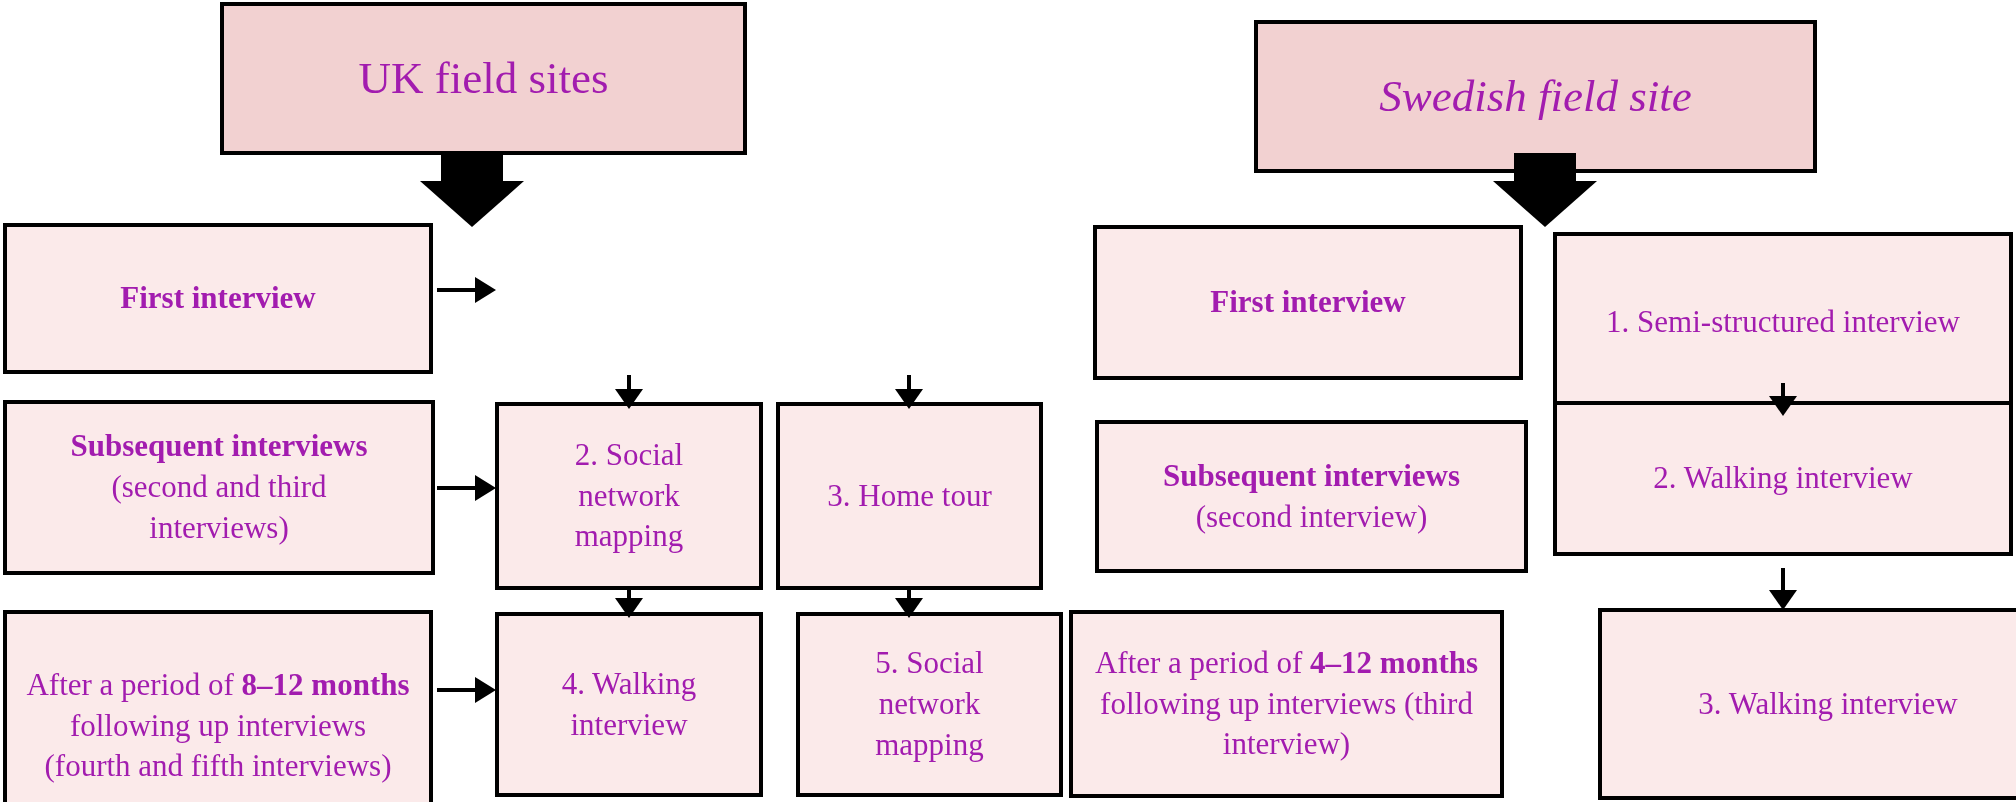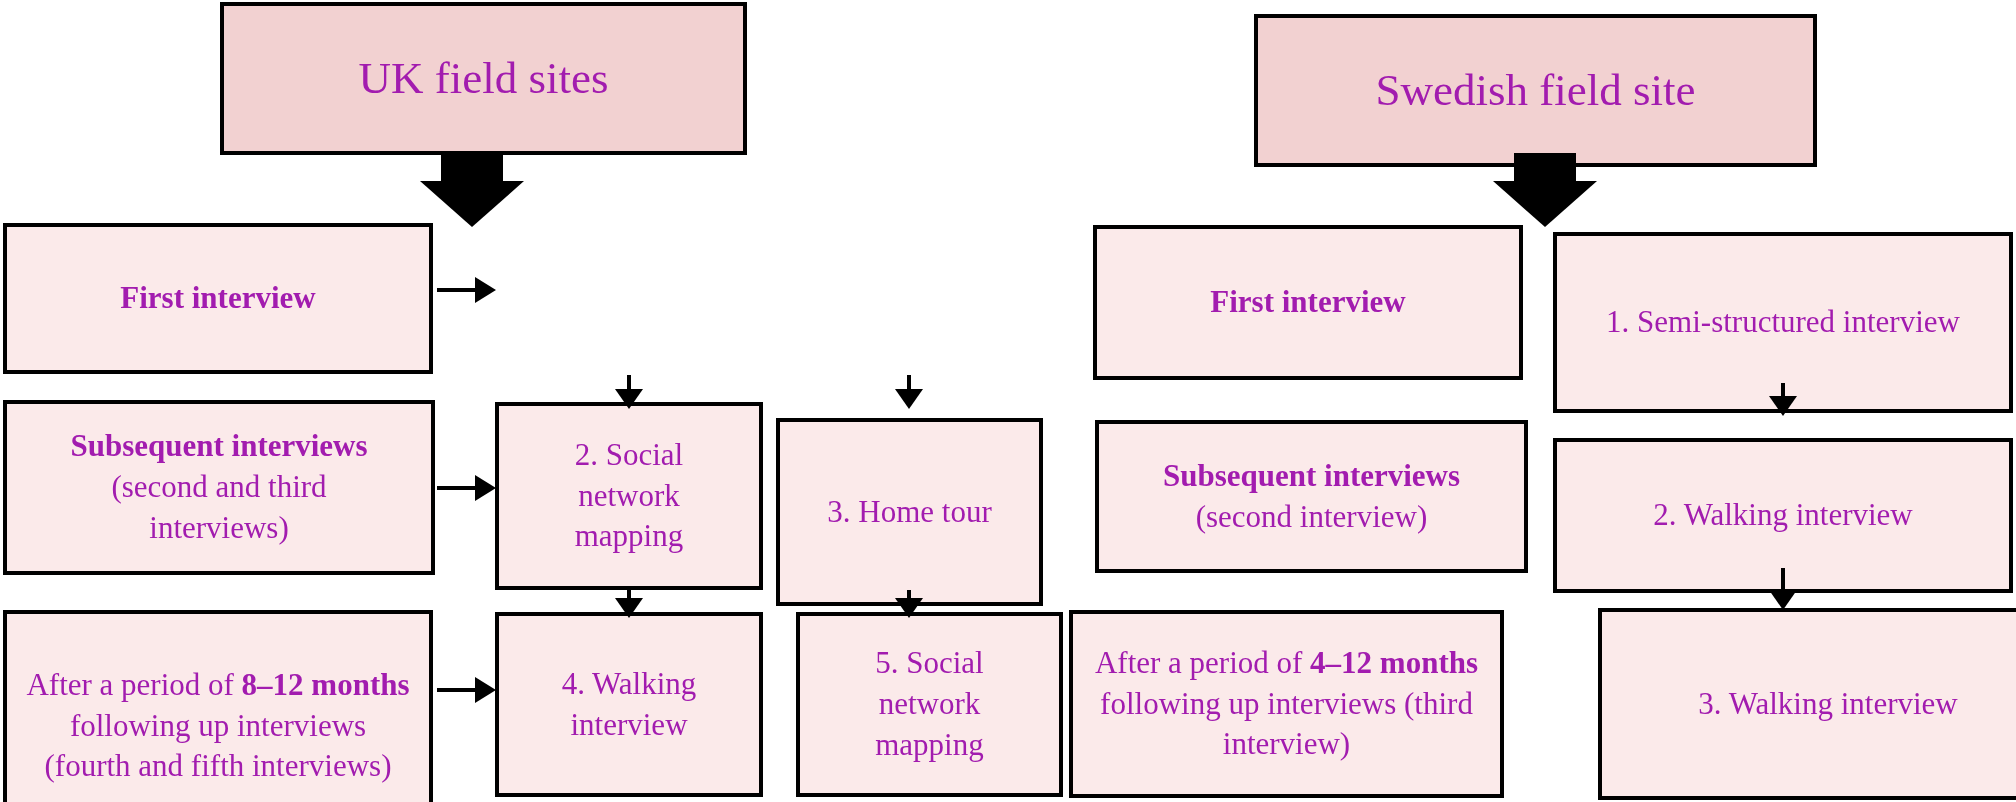--- a/index.html
+++ b/index.html
@@ -109,21 +109,21 @@
   <div class="h-arrow" style="left:437px;top:676px;width:59px;">
     <div class="ha-stem" style="width:40px;"></div>
     <div class="ha-head" style="left:38px;"></div>
   </div>
 
 
   <div class="box pad-step-narrow" style="left:495px;top:402px;width:268px;height:188px;">
     <div class="inner">2. Social network mapping</div>
   </div>
 
-  <div class="box pad-step-narrow" style="left:776px;top:402px;width:267px;height:188px;margin-top:16px;">
+  <div class="box pad-step-narrow" style="left:776px;top:402px;width:267px;height:188px;">
     <div class="inner">3. Home tour</div>
   </div>
 
   <div class="box pad-step-narrow" style="left:495px;top:612px;width:268px;height:185px;">
     <div class="inner">4. Walking interview</div>
   </div>
 
   <div class="box pad-step-narrow" style="left:776px;top:612px;width:267px;height:185px;margin-left:20px;">
     <div class="inner">5. Social network mapping</div>
   </div>
@@ -139,21 +139,21 @@
 
   <div class="v-arrow" style="left:615px;top:590px;">
     <div class="va-stem" style="height:8px;"></div>
     <div class="va-head"></div>
   </div>
   <div class="v-arrow" style="left:895px;top:590px;">
     <div class="va-stem" style="height:8px;"></div>
     <div class="va-head"></div>
   </div>
 
-  <div class="box header-box" style="left:1254px;top:14px;width:563px;height:153px;">
+  <div class="box header-box" style="left:1254px;top:20px;width:563px;height:153px;font-style:italic;">
     <div class="inner">Swedish field site</div>
   </div>
 
   <div class="block-arrow" style="left:1493px;top:153px;">
     <div class="ba-stem"></div>
     <div class="ba-head"></div>
   </div>
 
   <div class="box pad-left" style="left:1093px;top:225px;width:430px;height:155px;">
     <div class="inner"><b>First interview</b></div>
@@ -169,21 +169,21 @@
   <div class="box pad-stage3" style="left:1045px;top:610px;width:435px;height:188px;margin-left:24px;">
     <div class="inner">
       <span>After a period of </span><b>4–12 months</b><span> following up interviews (third interview)</span>
     </div>
   </div>
 
   <div class="box pad-step-wide" style="left:1553px;top:232px;width:460px;height:181px;">
     <div class="inner">1. Semi-structured interview</div>
   </div>
 
-  <div class="box pad-step-wide" style="left:1553px;top:438px;width:460px;height:155px;">
+  <div class="box pad-step-wide" style="left:1553px;top:401px;width:460px;height:155px;">
     <div class="inner">2. Walking interview</div>
   </div>
 
   <div class="box pad-step-wide" style="left:1553px;top:608px;width:460px;height:192px;margin-left:45px;">
     <div class="inner">3. Walking interview</div>
   </div>
 
   <div class="v-arrow" style="left:1769px;top:383px;">
     <div class="va-stem" style="height:13px;"></div>
     <div class="va-head"></div>

